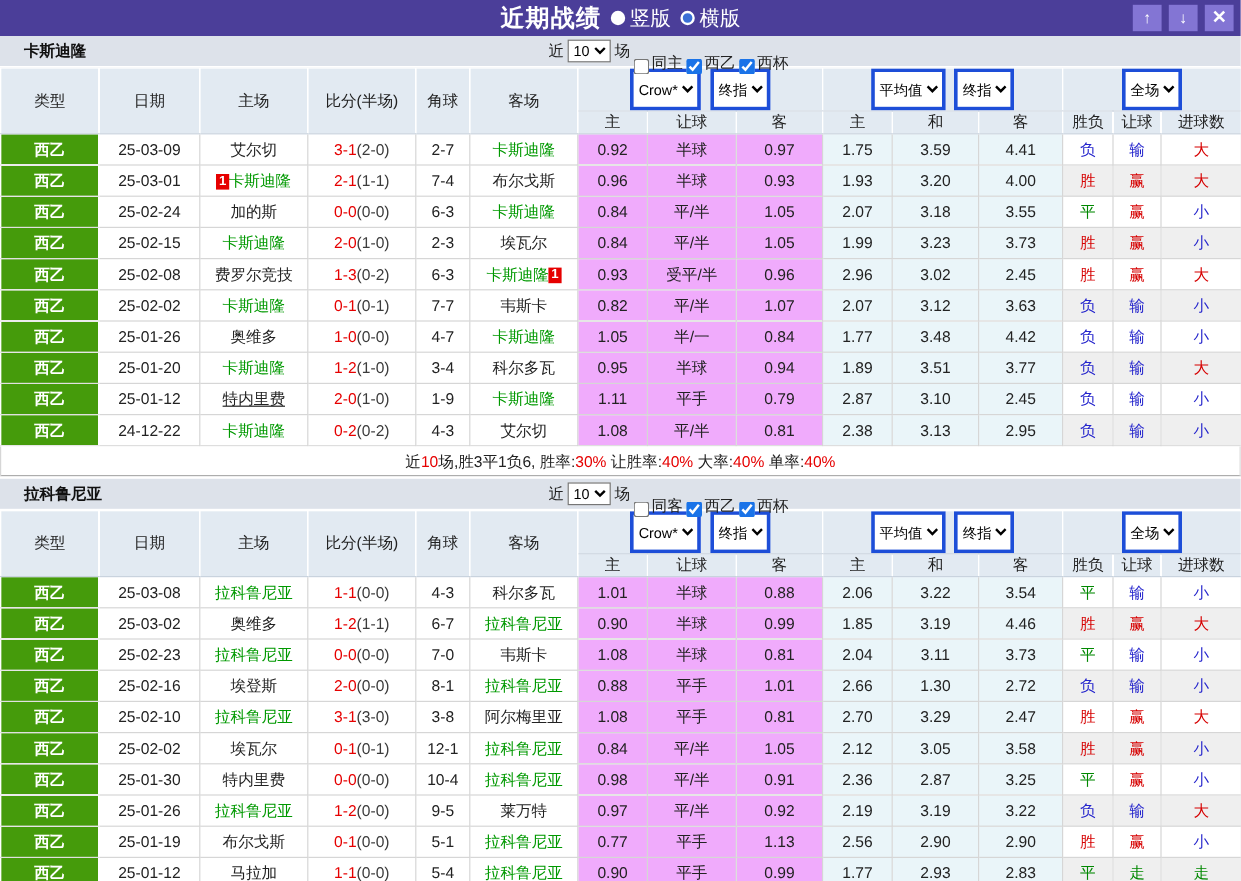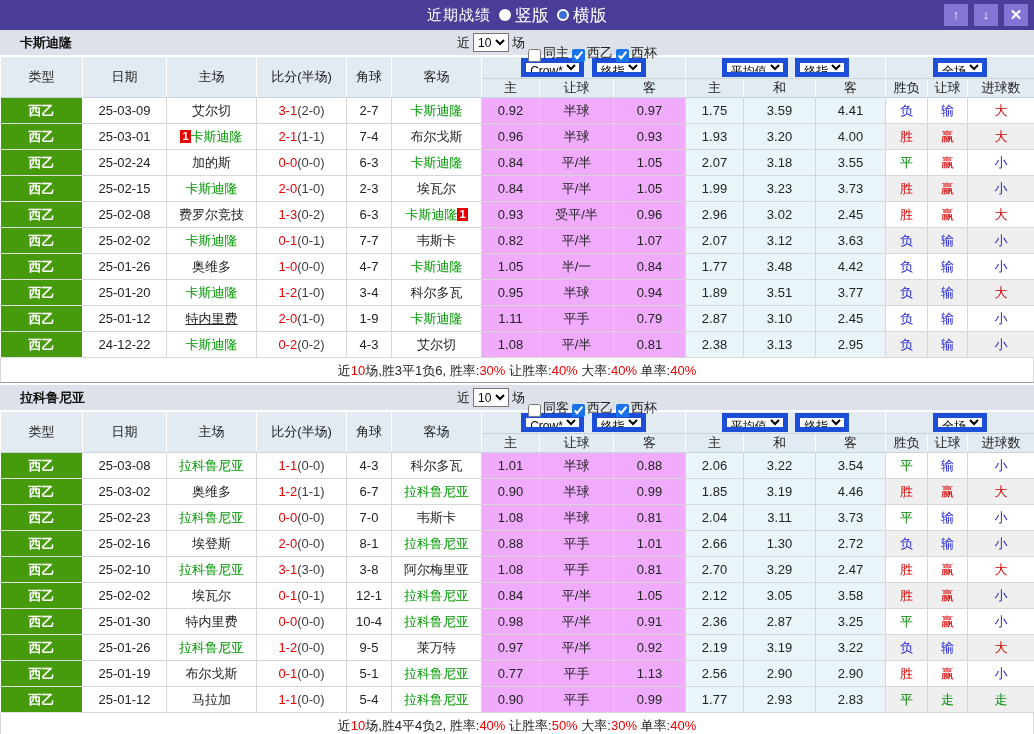--- a/index.html
+++ b/index.html
@@ -2,21 +2,21 @@
 <html><head>
 <meta charset="utf-8">
 <style>
   * { margin:0; padding:0; box-sizing:border-box; }
   html,body { background:#fff; }
   body { width:1034px; font-family:"Liberation Sans","DejaVu Sans",sans-serif; font-size:13px; color:#222; }
 
   
   .titlebar { position:relative; height:30px; background:#4b3e99; display:flex; align-items:center; justify-content:center; }
   .titlebar-center { display:flex; align-items:center; gap:8px; }
-  .panel-title { color:#fff; font-weight:normal; font-size:15px; letter-spacing:1px; }
+  .panel-title { color:#fff; font-weight:bold; font-size:20px; letter-spacing:1px; }
   .radio-opt { display:flex; align-items:center; gap:4px; color:#fff; font-size:17px; cursor:pointer; }
   .radio-dot { width:12px; height:12px; border-radius:50%; display:inline-block; }
   .radio-dot.sel { background:#fff; }
   .radio-dot.unsel { border:2px solid #fff; background:#3b6fd6; }
   .titlebar-buttons { position:absolute; right:6px; top:4px; display:flex; gap:6px; }
   .tb-btn { width:24px; height:22px; background:#8375d4; border:none; color:#fff; font-size:13px; font-weight:bold; cursor:pointer; line-height:20px; }
   .tb-btn.close { font-size:15px; }
 
   
   .sect-header { position:relative; height:26px; background:#dde2ea; border-bottom:1px solid #fff; display:flex; align-items:center; }
@@ -25,21 +25,21 @@
   .sect-controls select { height:19px; font-size:12px; border:1px solid #767676; background:#fff; }
   .sect-controls input[type=checkbox] { width:13px; height:13px; accent-color:#1a73e8; vertical-align:middle; }
   .chk-label { display:flex; align-items:flex-end; gap:2px; cursor:pointer;margin-top:21px; }
 
   
   table { width:1034px; border-collapse:collapse; table-layout:fixed; }
   th, td { border:1px solid #d6d6d6; text-align:center; overflow:hidden; white-space:nowrap; }
   thead th { background:#e2eaf2; border-color:#fff; border-bottom-color:#c9d3de; font-weight:normal; color:#222; }
   thead tr.sel-row th { height:22px; }
   thead tr.sub-row th { height:18px; font-size:13px; }
-  thead select { height:19px; font-size:12px; border:5px solid #1d4ed8; background:#fff; margin:0 2px; }
+  thead select { height:35px; font-size:12px; border:3px solid #1d4ed8; background:#fff; margin:0 2px; }
   tbody td { height:26px; }
   td.type-cell { background:#459b0b; color:#fff; font-weight:bold; border-color:#fff; border-bottom-color:#e0e0e0; }
   td.odds-cell { background:#f0abfc; }
   td.avg-cell { background:#eaf5f9; }
   tr:nth-child(even) td.res-cell { background:#efefef; }
   .team-link { color:#222; text-decoration:none; cursor:pointer; }
   .team-link.subject { color:#009900; }
   .team-link.uline { text-decoration:underline; }
   .score-main { color:#e60000; }
   .score-half { color:#3c3c3c; }

